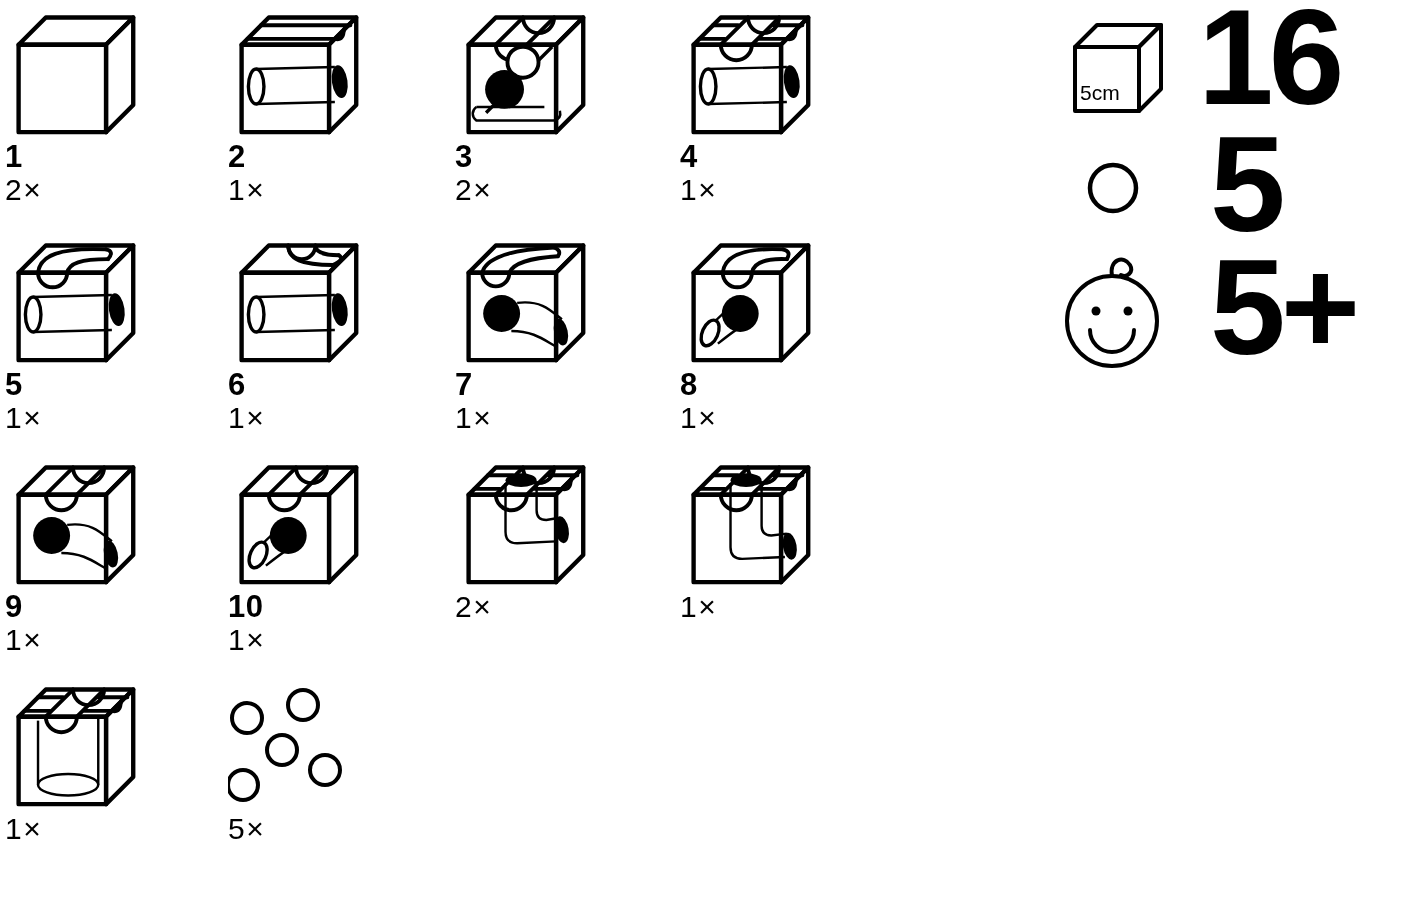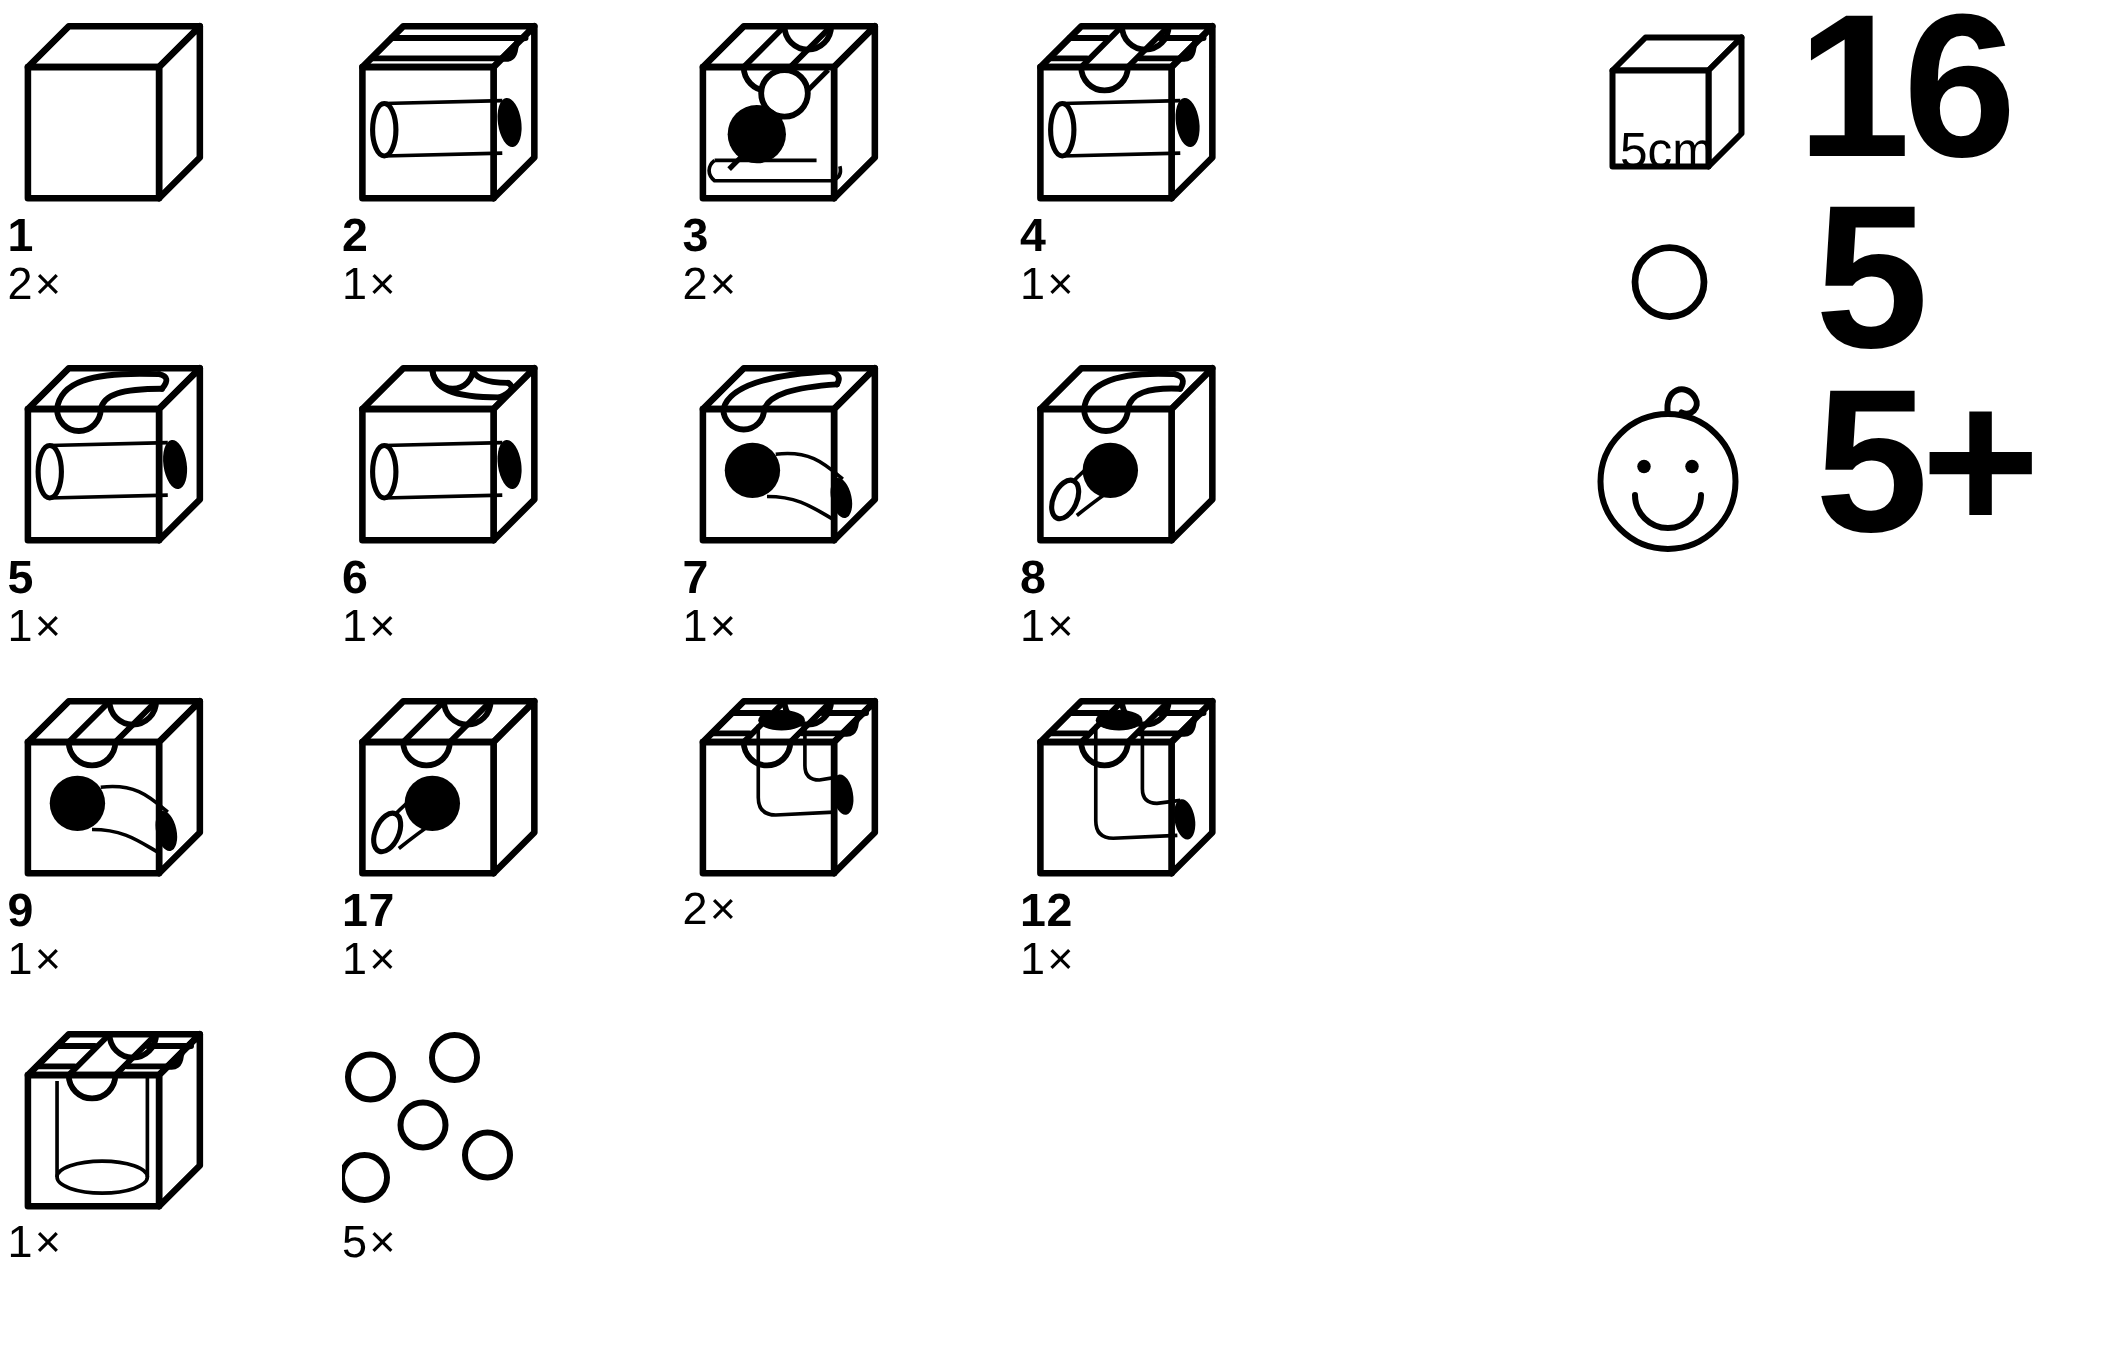--- a/index.html
+++ b/index.html
@@ -15,21 +15,21 @@
   .part-count{font-size:30px;line-height:33px;letter-spacing:1.5px;}
   
   .face{fill:#fff;stroke:#000;stroke-width:4.5;stroke-linejoin:round;}
   .g{fill:none;stroke:#000;stroke-width:4;stroke-linecap:round;stroke-linejoin:round;}
   .tl{fill:none;stroke:#000;stroke-width:2.5;}
   .t-open{fill:#fff;stroke:#000;stroke-width:3.5;}
   .t-fill{fill:#000;stroke:none;}
   .marble{fill:#fff;stroke:#000;stroke-width:4;}
   
   .big-num{position:absolute;font-weight:bold;font-size:136px;line-height:1;letter-spacing:-5px;white-space:nowrap;}
-  .size-label{position:absolute;left:1080px;top:81px;font-size:33px;font-weight:400;letter-spacing:0;}
+  .size-label{position:absolute;left:1080px;top:81px;font-size:21px;font-weight:400;letter-spacing:0;}
   .abs{position:absolute;}
 </style>
 </head>
 <body>
 
 <svg width="0" height="0" style="position:absolute" aria-hidden="true">
   <defs>
     <g id="frame">
       <path class="face" d="M10,42 L38,14 L128,14 L100,42 Z"></path>
       <path class="face" d="M100,42 L128,14 L128,104 L100,132 Z"></path>
@@ -212,40 +212,39 @@
   <div class="part-num">9</div>
   <div class="part-count">1×</div>
 </div>
 
 <div class="cell" style="left:228px;top:450px">
   <svg class="cube-svg" viewBox="-4 -4 140 144">
       <use href="#frame"></use>
       <use href="#groove-perp"></use>
       <use href="#tunnel-el"></use>
     </svg>
-  <div class="part-num">17</div>
+  <div class="part-num">10</div>
   <div class="part-count">1×</div>
 </div>
 
 <div class="cell" style="left:455px;top:450px">
   <svg class="cube-svg" viewBox="-4 -4 140 144">
       <use href="#frame"></use>
       <use href="#groove-cross"></use>
       <use href="#tunnel-v1"></use>
     </svg>
   <div class="part-count">2×</div>
 </div>
 
 <div class="cell" style="left:680px;top:450px">
   <svg class="cube-svg" viewBox="-4 -4 140 144">
       <use href="#frame"></use>
       <use href="#groove-cross"></use>
       <use href="#tunnel-v2"></use>
     </svg>
-  <div class="part-num">12</div>
   <div class="part-count">1×</div>
 </div>
 
 <div class="cell" style="left:5px;top:672px">
   <svg class="cube-svg" viewBox="-4 -4 140 144">
       <use href="#frame"></use>
       <use href="#groove-cross"></use>
       <use href="#bore"></use>
     </svg>
   <div class="part-count">1×</div>

